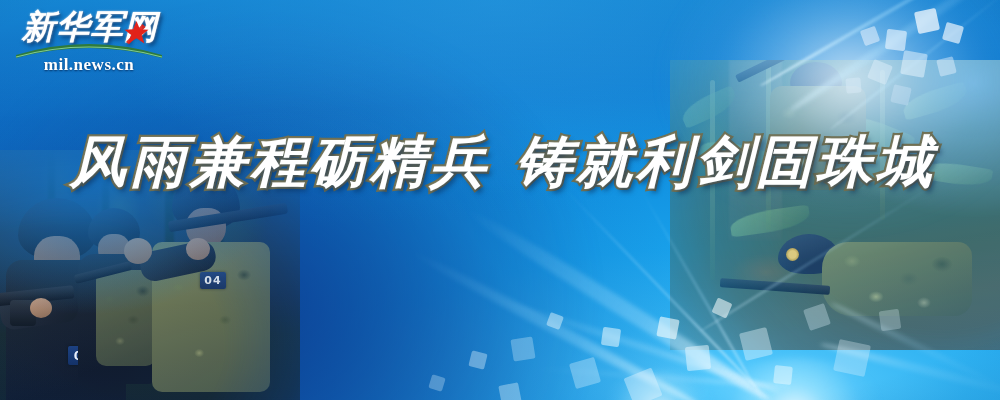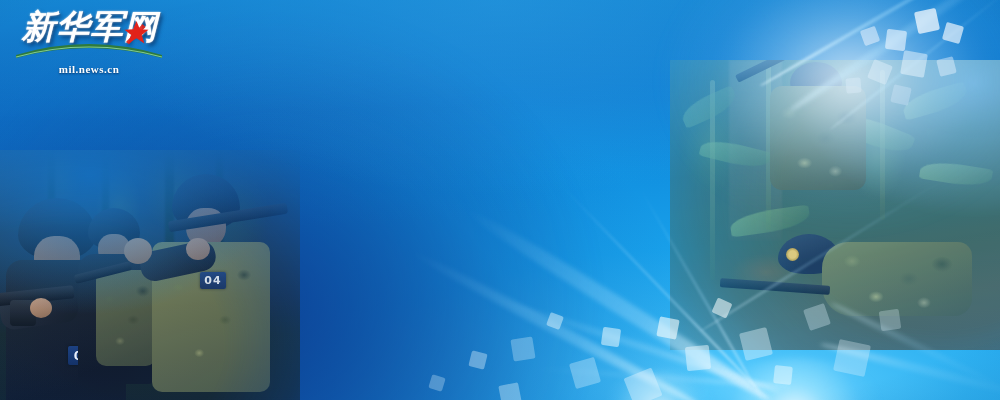--- a/index.html
+++ b/index.html
@@ -183,21 +183,21 @@
        0 0 2px rgba(255,255,255,.9),
        1px 1px 0 rgba(12,70,130,.85),
        2px 3px 4px rgba(4,40,90,.8);
     white-space:nowrap;
   }
   .logo-star{position:absolute;right:14px;top:10px;width:30px;height:30px;pointer-events:none;}
   .logo-arc{position:absolute;left:2px;bottom:16px;width:146px;height:22px;pointer-events:none;}
   .logo-url{
     position:absolute;left:0;right:0;bottom:-1px;text-align:center;
     font-family:"Liberation Serif","DejaVu Serif",serif;
-    font-size:11px;font-weight:bold;color:#ffffff;letter-spacing:.5px;
+    font-size:17px;font-weight:bold;color:#ffffff;letter-spacing:.5px;
     text-shadow:0 1px 2px rgba(6,46,96,.9);
   }
 
   
   .headline{
     position:absolute;left:70px;top:121px;width:880px;height:82px;
     display:flex;align-items:center;
     white-space:nowrap;
     pointer-events:none;
   }
@@ -374,15 +374,20 @@
     </svg>
 
     <svg class="logo-arc" viewBox="0 0 146 22" preserveAspectRatio="none" aria-hidden="true">
       <path d="M0 19 Q73 -3 146 19 L146 22 Q73 2 0 22 Z" fill="#2f7a3c"></path>
       <path d="M0 21 Q73 1 146 21" stroke="#8fd9a0" stroke-width="1.1" fill="none" opacity=".85"></path>
     </svg>
 
     <div class="logo-url">mil.news.cn</div>
   </div>
 
+  <div class="headline">
+    <span class="ht">风雨兼程砺精兵</span>
+    <span class="gap"></span>
+    <span class="ht">铸就利剑固珠城</span>
+  </div>
 
 
 </div>
 
 </body></html>

